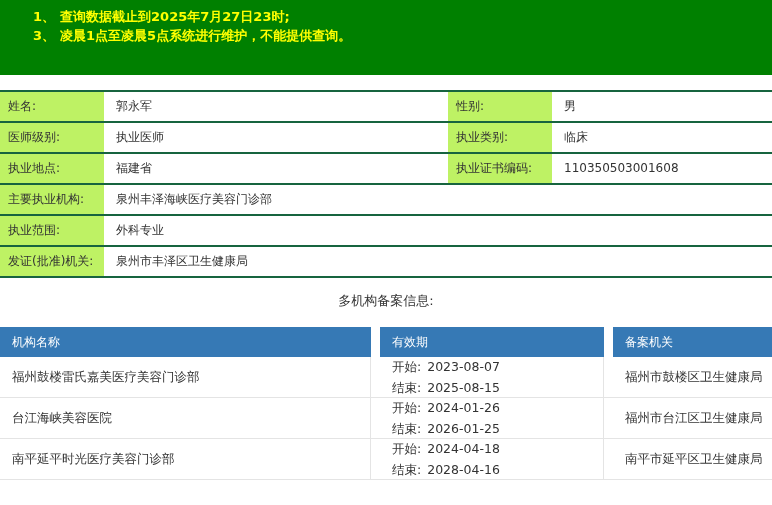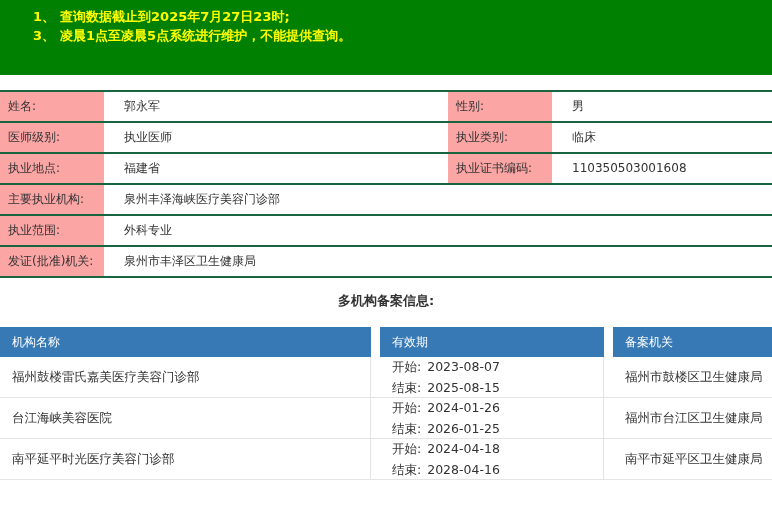--- a/index.html
+++ b/index.html
@@ -12,25 +12,25 @@
 
   
   .banner { background:#008000; height:75px; padding:7px 10px 0 33px; }
   .notice-line { color:#ffff00; font-weight:bold; font-size:13px; line-height:19px; white-space:nowrap; }
   .notice-num { margin-right:5px; }
 
   
   table.info { width:772px; table-layout:fixed; border-collapse:collapse; margin-top:15px; }
   table.info { border-top:2px solid #17643f; border-bottom:2px solid #17643f; }
   table.info td { border-bottom:2px solid #17643f; vertical-align:middle; line-height:15px; }
-  td.lbl { background:#fca5a5; padding:7px 8px; }
-  td.val { background:#fff; padding:7px 8px 7px 20px; }
+  td.lbl { background:#bef264; padding:7px 8px; }
+  td.val { background:#fff; padding:7px 8px 7px 12px; }
 
   
-  .section-title { text-align:center; font-weight:bold; font-size:13px; color:#333; margin:14px 0 17px 0; }
+  .section-title { text-align:center; font-weight:normal; font-size:13px; color:#333; margin:14px 0 17px 0; }
 
   
   .filing { display:grid; grid-template-columns:371px 9px 224px 9px 159px; width:772px; }
   .fth { background:#3679b5; color:#fff; font-size:12px; height:30px; display:flex; align-items:center; padding-left:12px; }
   .fgap { background:#fff; height:30px; }
   .ftd { background:#fff; min-height:41px; display:flex; align-items:center; padding-left:12px; border-bottom:1px solid #e4e4e4; font-size:12.5px; }
   .ftd.sep { border-right:1px solid #e4e4e4; }
   .gapb { border-bottom:1px solid #e4e4e4; }
   .validity { flex-direction:column; align-items:flex-start; justify-content:space-between; line-height:19px; }
   .vline span:first-child { margin-right:6px; }

